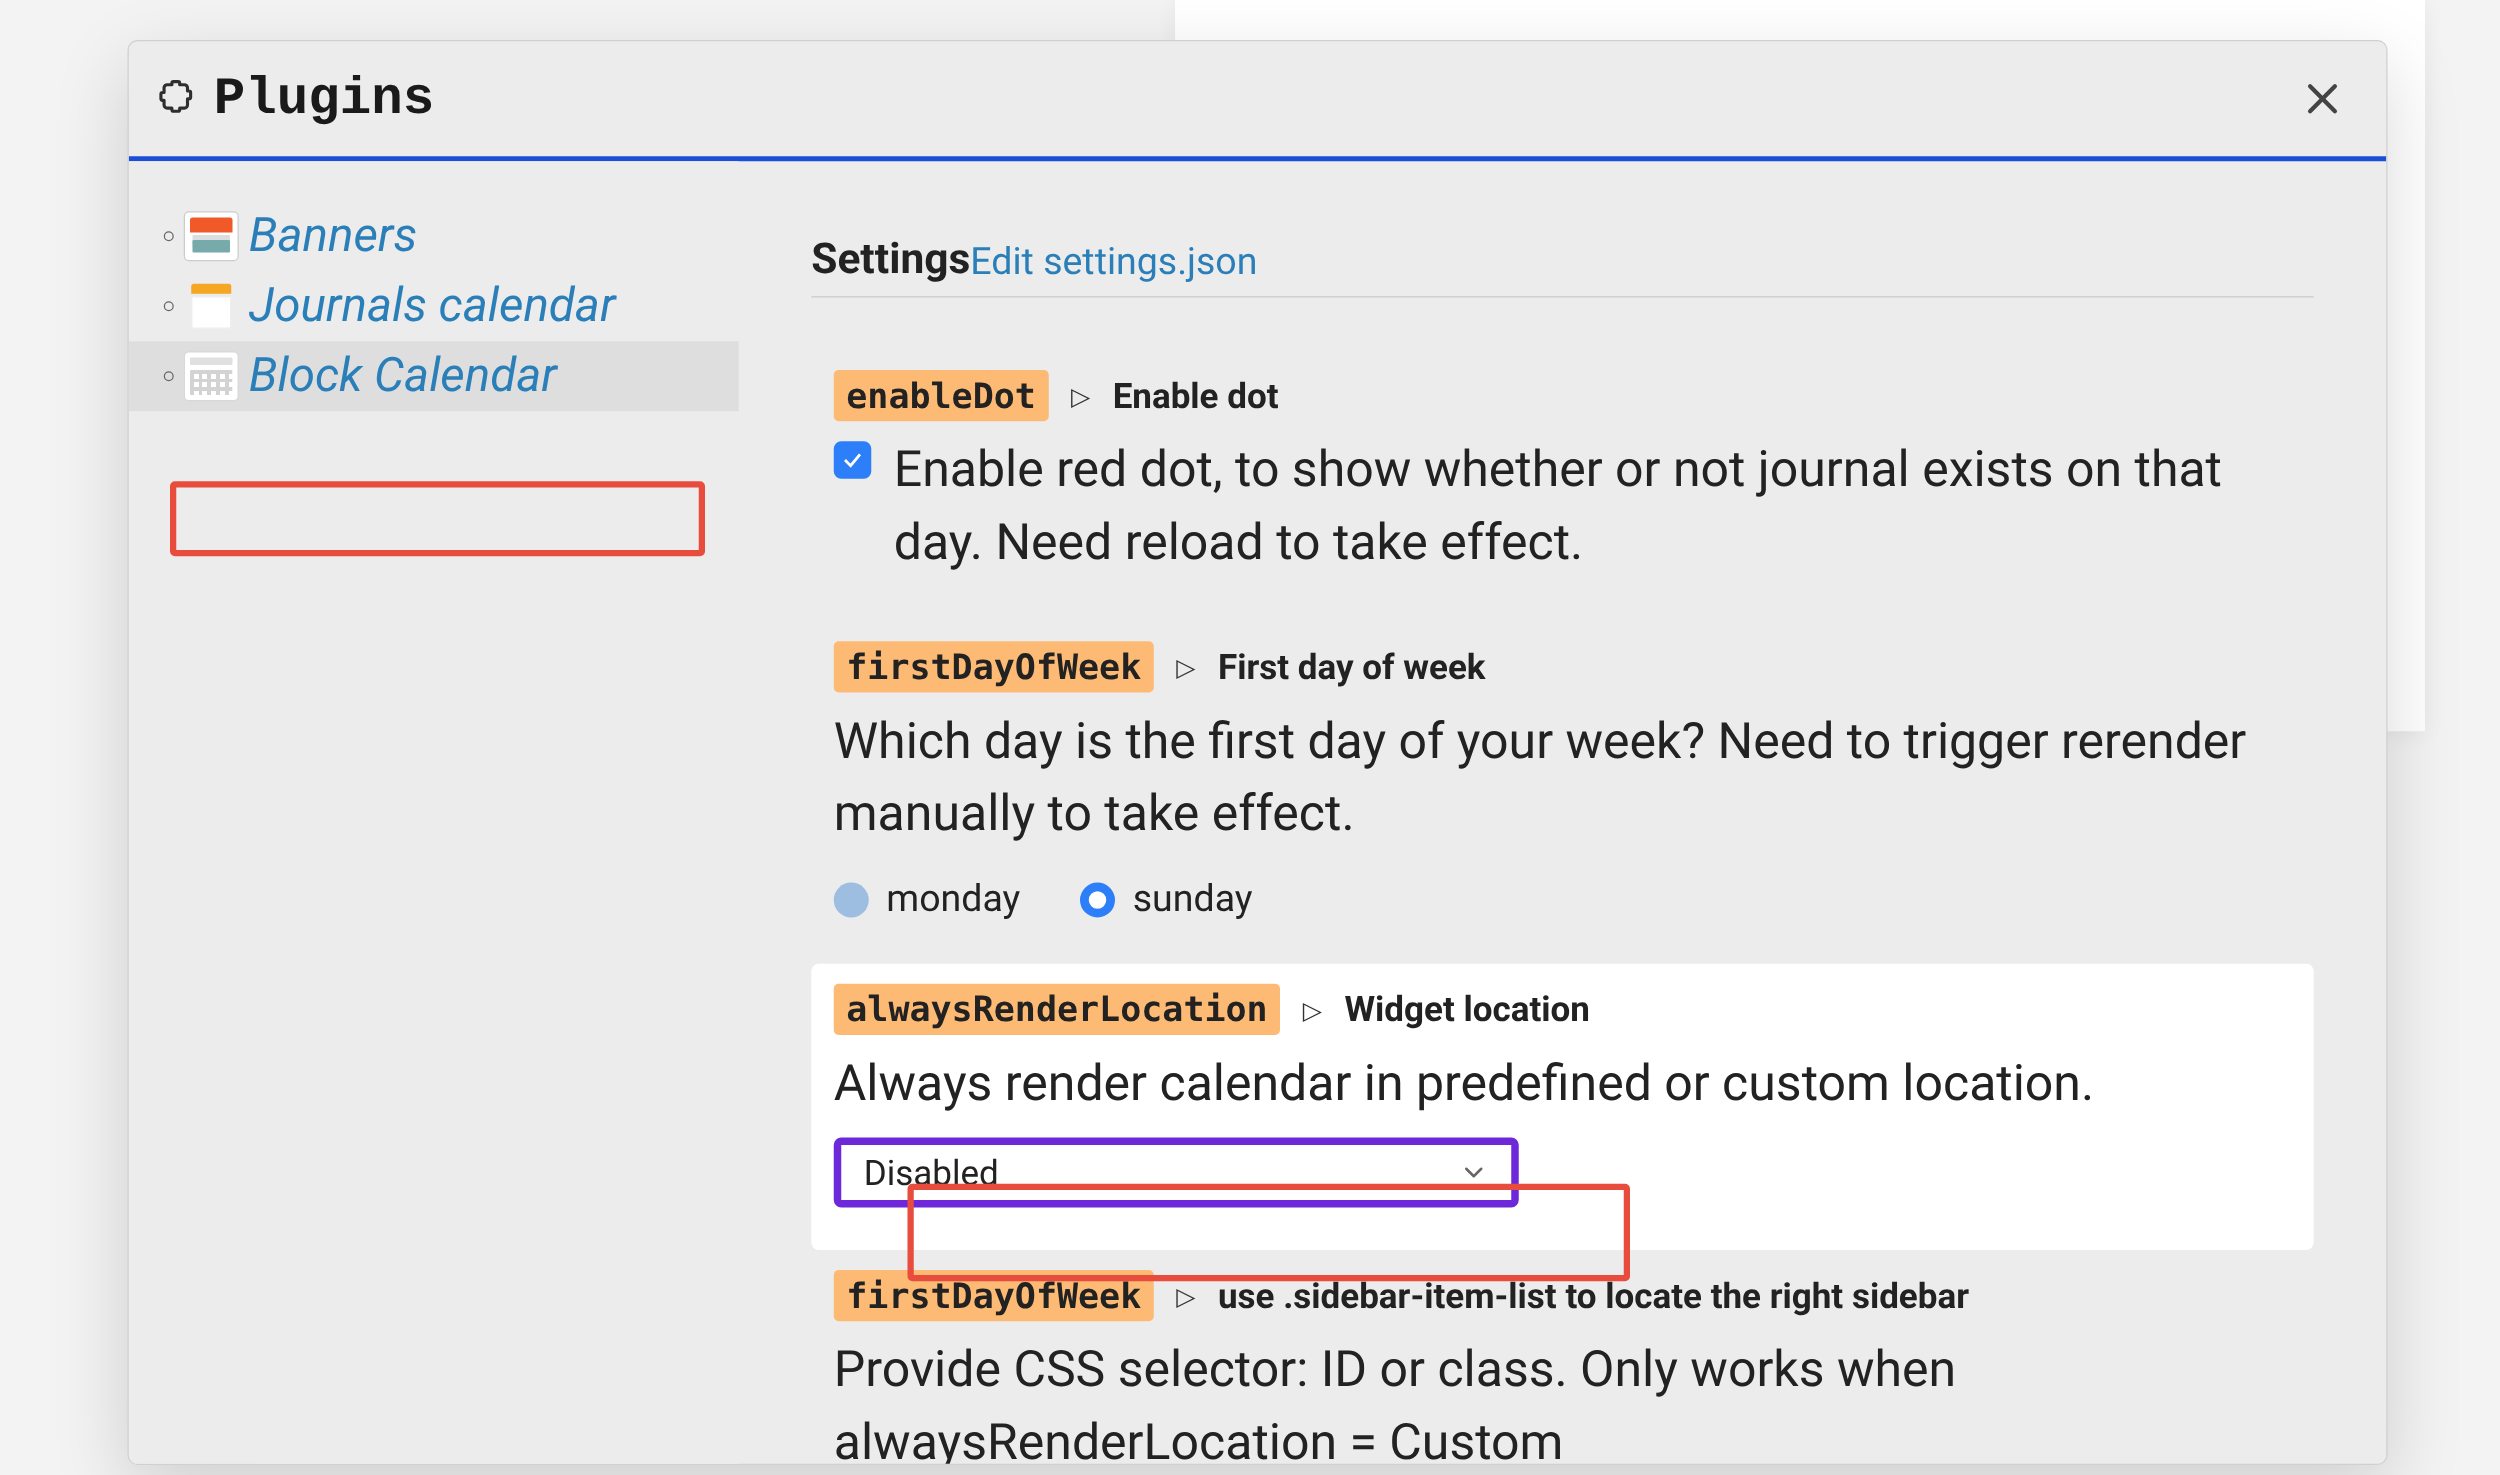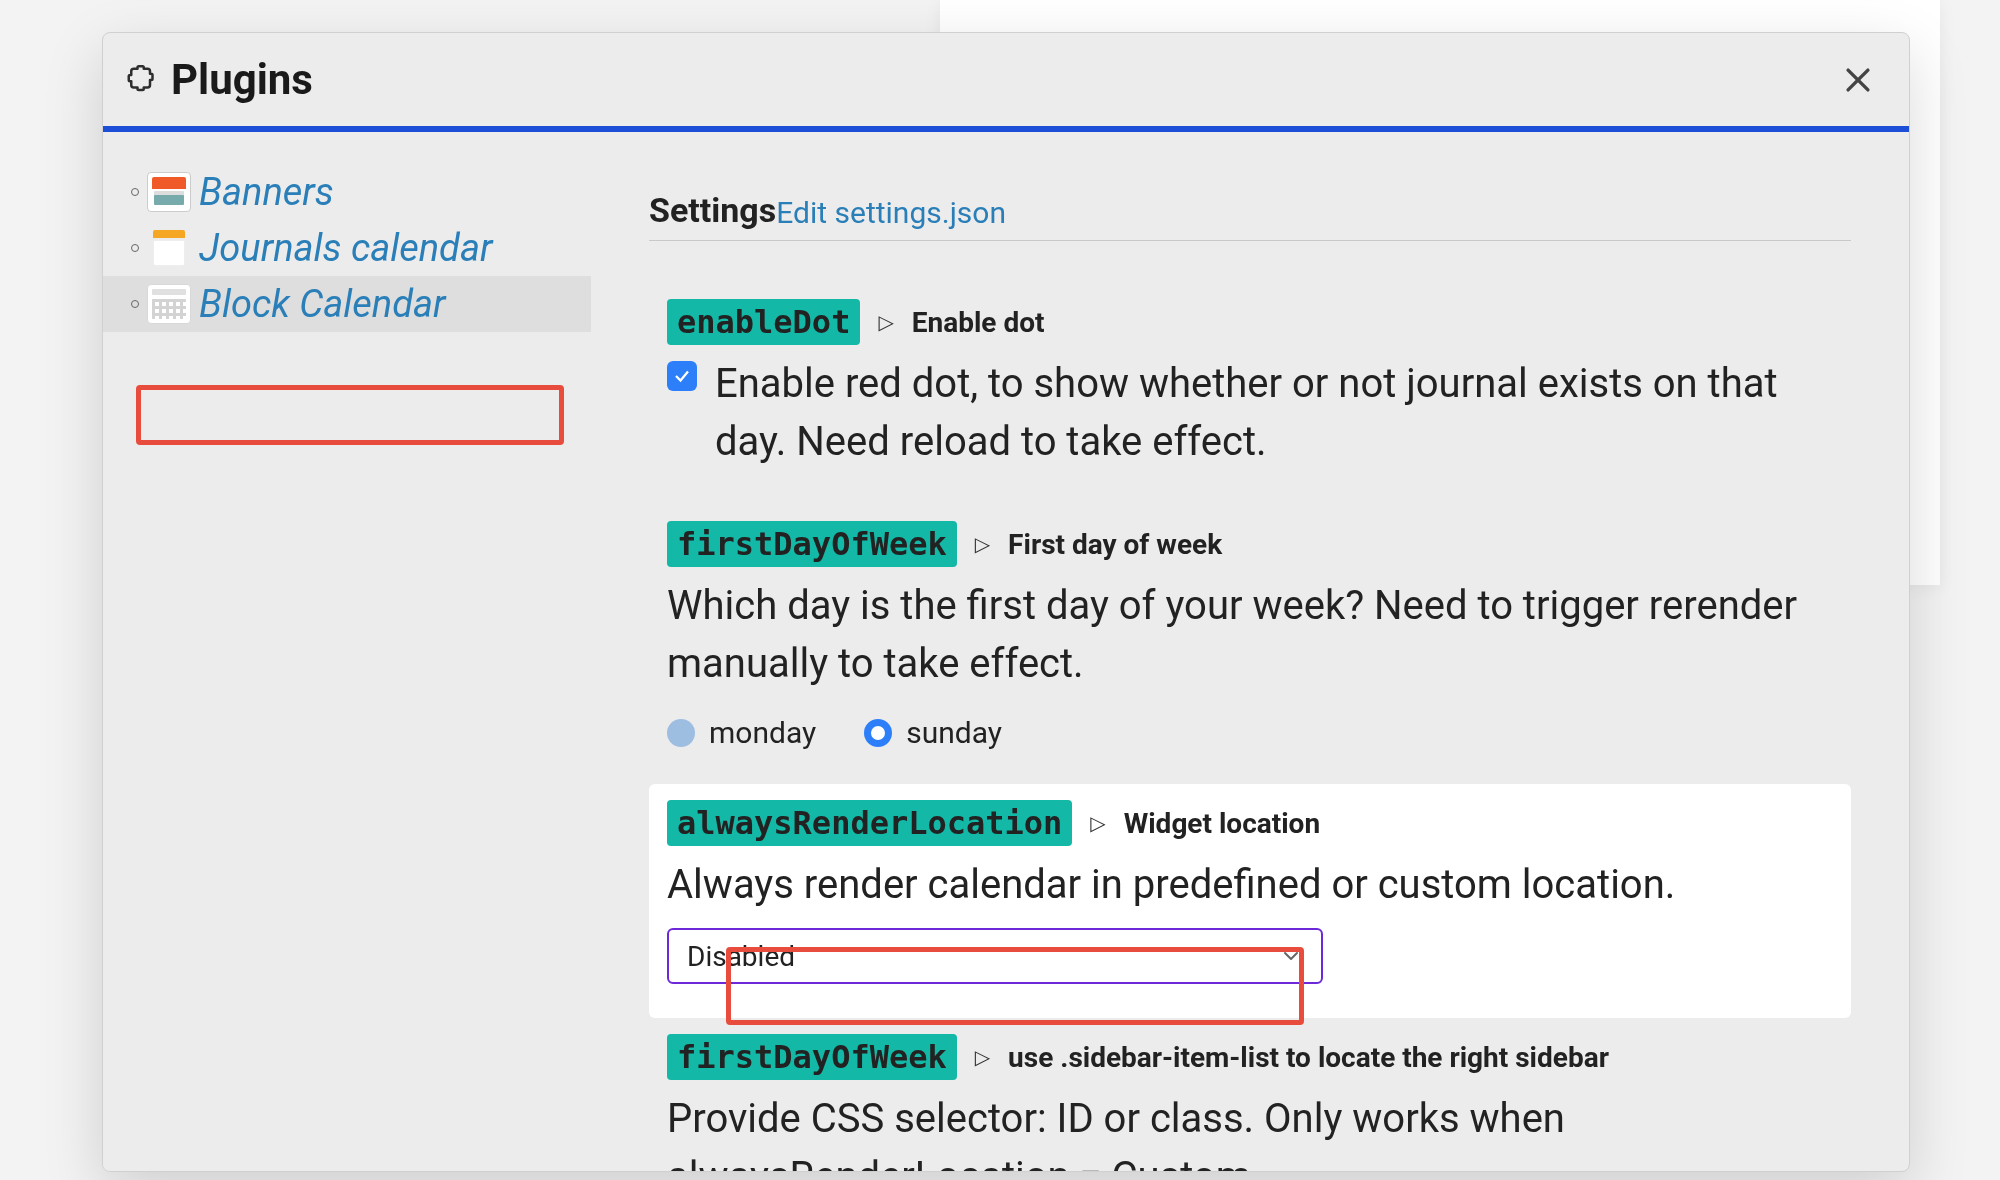--- a/index.html
+++ b/index.html
@@ -35,21 +35,22 @@
     border-radius: 8px;
     box-shadow: 0 20px 60px rgba(0,0,0,0.15);
     overflow: hidden;
   }
 
   .modal-header {
     display: flex;
     align-items: center;
     justify-content: space-between;
     padding: 22px 34px 22px 22px;
-    border-bottom: 6px solid #1d4ed8;
+    border-bottom: 4px solid #1d4ed8;
+    font-family: Liberation Mono, monospace;
   }
   .modal-header-left {
     display: flex;
     align-items: center;
     gap: 16px;
   }
   .plugin-icon {
     width: 30px;
     height: 30px;
     color: #2e2e2e;
@@ -225,22 +226,22 @@
   }
   .setting-title-line {
     display: flex;
     align-items: center;
     gap: 18px;
     margin-bottom: 10px;
   }
   .code-chip {
     font-family: ui-monospace, "SF Mono", Menlo, Consolas, monospace;
     font-weight: 700;
-    font-size: 32px;
-    background: #14b8a6;
+    font-size: 28px;
+    background: #fdba74;
     border-radius: 4px;
     padding: 4px 10px;
     color: #222;
     text-align: center;
   }
   .triangle {
     font-size: 20px;
     color: #333;
   }
   .setting-human-title {
@@ -292,24 +293,24 @@
     background: #9dbde1;
   }
   .radio-outer.checked {
     background: #fff;
     border: 7px solid #2d7ff9;
   }
   .radio-label { font-size: 30px; color:#222; }
 
   .select-box {
     margin-top: 14px;
-    width: 656px;
+    width: 548px;
     height: 56px;
     background: #fff;
-    border: 2px solid #6d28d9;
+    border: 6px solid #6d28d9;
     border-radius: 6px;
     display:flex;
     align-items:center;
     justify-content:space-between;
     padding: 0 18px;
     font-size: 28px;
     color: #222;
     cursor: pointer;
   }
   .chevron-down { width: 24px; height: 24px; color:#666; }

